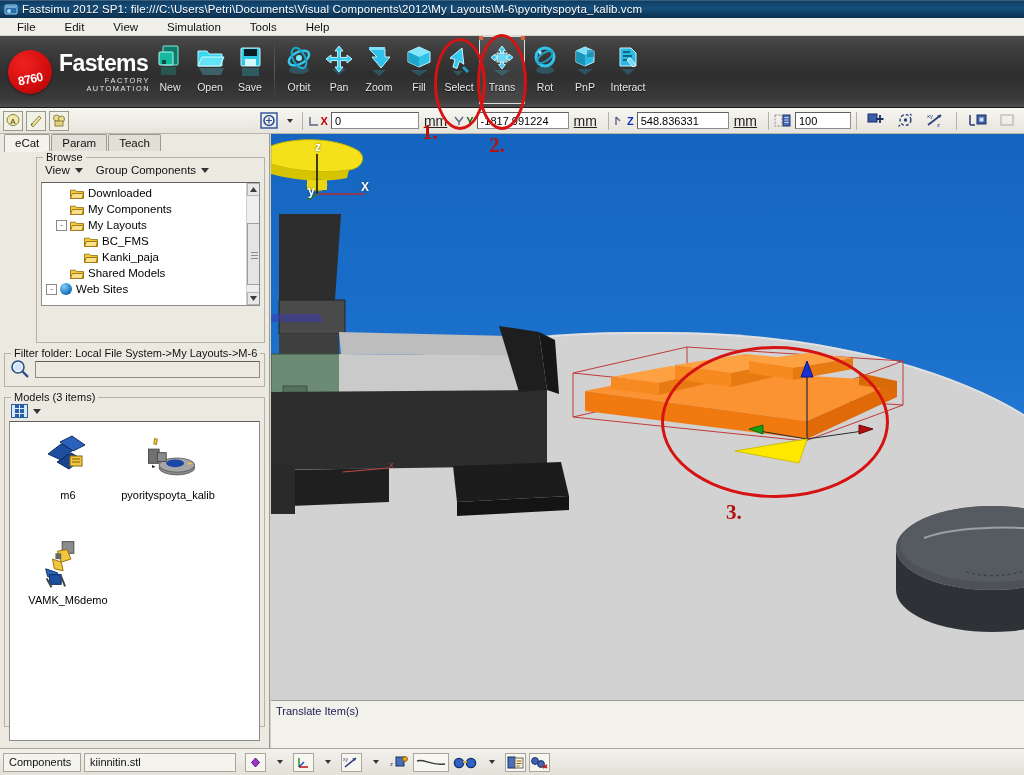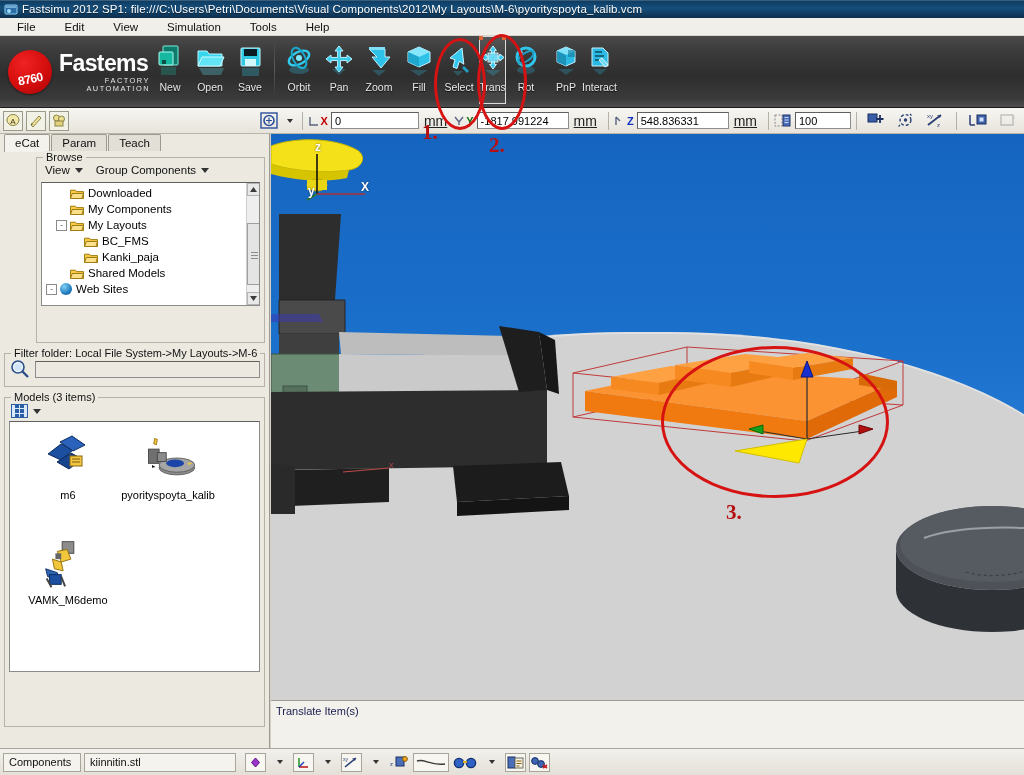--- a/index.html
+++ b/index.html
@@ -53,21 +53,21 @@
   .logo-main{color:#ffffff;font-size:23px;font-weight:bold;letter-spacing:-.6px;font-family:"Liberation Sans",sans-serif;}
   .logo-sub{color:#e6e6e6;font-size:7.4px;letter-spacing:1.5px;margin-top:2px;text-align:right;}
 
   .rb-sep{width:1px;height:58px;margin:4px 4px 0 4px;background:linear-gradient(to bottom,rgba(255,255,255,0),rgba(255,255,255,.22),rgba(255,255,255,0));}
 
   .tool{
     width:40px;height:68px;display:flex;flex-direction:column;align-items:center;
     justify-content:flex-start;padding-top:6px;box-sizing:border-box;cursor:default;
     position:relative;flex:none;
   }
-  .tool.wide{width:27px;}
+  .tool.wide{width:46px;}
   .tool .ic{height:38px;display:flex;align-items:center;justify-content:center;}
   .tool .lb{color:#e9e9e9;font-size:10.5px;margin-top:1px;text-shadow:0 1px 1px rgba(0,0,0,.8);white-space:nowrap;}
   .tool.active{
     border:1px solid #dcdcdc;background:rgba(255,255,255,.07);
     padding-top:5px;
   }
   .tool.active::before,.tool.active::after{
     content:"";position:absolute;top:-1px;width:4px;height:4px;background:#e0663a;
   }
   .tool.active::before{left:-1px;}
@@ -150,21 +150,21 @@
     flex:1;height:17px;background:#ece9e1;border:1px solid #8d8d8d;border-top-color:#62605a;
     box-sizing:border-box;
   }
 
   .modtool{display:flex;align-items:center;gap:5px;padding:3px 2px 3px 2px;}
   .modview-ico{width:17px;height:14px;border:1px solid #2a5fa8;background:#dbe8f8;box-sizing:border-box;
     display:flex;flex-wrap:wrap;align-content:center;justify-content:center;gap:1px;padding:1px;}
   .modview-ico i{width:4px;height:4px;background:#2a5fa8;display:block;}
 
   .modelgrid{
-    height:251px;background:#ffffff;border:1px solid #8b8b8b;border-top-color:#5f5f5f;
+    height:320px;background:#ffffff;border:1px solid #8b8b8b;border-top-color:#5f5f5f;
     box-sizing:border-box;padding:8px 0 8px 0;position:relative;overflow:hidden;
   }
   .mgrow{display:flex;}
   .mitem{width:100px;display:flex;flex-direction:column;align-items:center;cursor:default;}
   .mitem .thumb{width:64px;height:56px;display:flex;align-items:center;justify-content:center;}
   .mitem .mlabel{font-size:11px;color:#000;margin-top:3px;text-align:center;white-space:nowrap;}
 
   
   .viewport{
     position:absolute;left:271px;top:134px;width:753px;height:566px;

